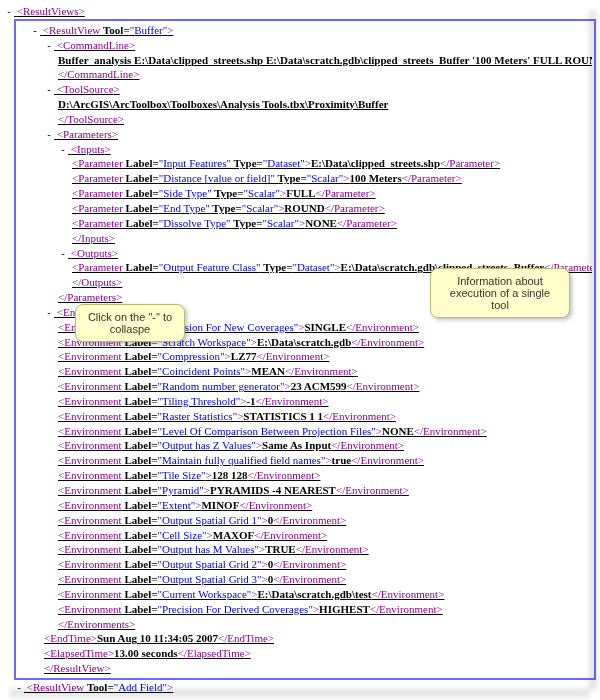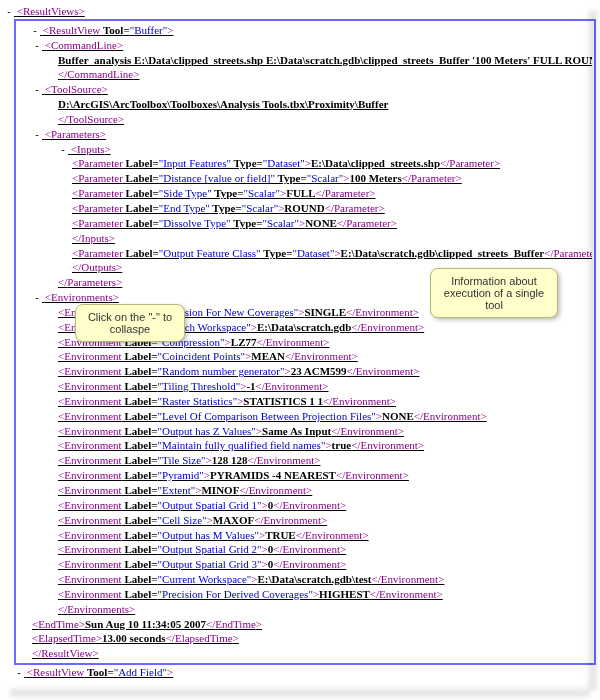--- a/index.html
+++ b/index.html
@@ -28,39 +28,39 @@
     text-align: center;
     user-select: none;
     font-family: monospace;
     font-size: 10px;
   }
   .tag { color: #8b008b; }
   .attr-name { color: #000; font-weight: bold; }
   .attr-val { color: #0000cd; }
   .text { color: #000; font-weight: bold; }
   .lvl1 { margin-left: 12px; }
-  .lvl2 { margin-left: 14px; }
+  .lvl2 { margin-left: 26px; }
   .lvl3 { margin-left: 40px; }
   .lvl4 { margin-left: 54px; }
   .line { white-space: nowrap; overflow: hidden; text-overflow: clip; text-decoration: underline; }
   .callout {
     position: absolute;
     background: #ffffcc;
     border: 1px solid #b8b878;
     border-radius: 8px;
     padding: 6px 10px;
     font-family: Arial, sans-serif;
     font-size: 11px;
     text-align: center;
     color: #333;
     box-shadow: 2px 2px 4px rgba(0,0,0,0.25);
     z-index: 10;
   }
   #callout-collapse { top: 304px; left: 75px; width: 110px; }
-  #callout-info { top: 268px; left: 430px; width: 128px; }
+  #callout-info { top: 268px; left: 430px; width: 140px; }
   .shadow-edge {
     position: absolute;
     pointer-events: none;
   }
   .shadow-right {
     right: 0; top: 10px; bottom: 10px; width: 14px;
     background: linear-gradient(90deg, rgba(0,0,0,0) 0%, rgba(0,0,0,0.12) 50%, rgba(0,0,0,0) 100%);
     filter: blur(2px);
   }
   .shadow-bottom {
@@ -123,20 +123,24 @@
         <div class="line lvl4"><span class="tag">&lt;Parameter</span><span class="attr-name"> Label=</span><span class="attr-val">"Input Features"</span><span class="attr-name"> Type=</span><span class="attr-val">"Dataset"</span><span class="tag">&gt;</span><span class="text">E:\Data\clipped_streets.shp</span><span class="tag">&lt;/Parameter&gt;</span></div>
         <div class="line lvl4"><span class="tag">&lt;Parameter</span><span class="attr-name"> Label=</span><span class="attr-val">"Distance [value or field]"</span><span class="attr-name"> Type=</span><span class="attr-val">"Scalar"</span><span class="tag">&gt;</span><span class="text">100 Meters</span><span class="tag">&lt;/Parameter&gt;</span></div>
         <div class="line lvl4"><span class="tag">&lt;Parameter</span><span class="attr-name"> Label=</span><span class="attr-val">"Side Type"</span><span class="attr-name"> Type=</span><span class="attr-val">"Scalar"</span><span class="tag">&gt;</span><span class="text">FULL</span><span class="tag">&lt;/Parameter&gt;</span></div>
         <div class="line lvl4"><span class="tag">&lt;Parameter</span><span class="attr-name"> Label=</span><span class="attr-val">"End Type"</span><span class="attr-name"> Type=</span><span class="attr-val">"Scalar"</span><span class="tag">&gt;</span><span class="text">ROUND</span><span class="tag">&lt;/Parameter&gt;</span></div>
         <div class="line lvl4"><span class="tag">&lt;Parameter</span><span class="attr-name"> Label=</span><span class="attr-val">"Dissolve Type"</span><span class="attr-name"> Type=</span><span class="attr-val">"Scalar"</span><span class="tag">&gt;</span><span class="text">NONE</span><span class="tag">&lt;/Parameter&gt;</span></div>
       </div>
     <div class="line lvl4">
       <span class="tag">&lt;/<span>Inputs</span>&gt;</span>
     </div>
 
+    <div class="line lvl3">
+      <span class="toggle">-</span>
+      <span class="tag">&lt;<span>Outputs</span>&gt;</span>
+    </div>
     <div id="outputs-container">
         <div class="line lvl4"><span class="tag">&lt;Parameter</span><span class="attr-name"> Label=</span><span class="attr-val">"Output Feature Class"</span><span class="attr-name"> Type=</span><span class="attr-val">"Dataset"</span><span class="tag">&gt;</span><span class="text">E:\Data\scratch.gdb\clipped_streets_Buffer</span><span class="tag">&lt;/Parameter&gt;</span></div>
       </div>
     <div class="line lvl4">
       <span class="tag">&lt;/<span>Outputs</span>&gt;</span>
     </div>
 
     <div class="line lvl3">
       <span class="tag">&lt;/<span>Parameters</span>&gt;</span>
     </div>

